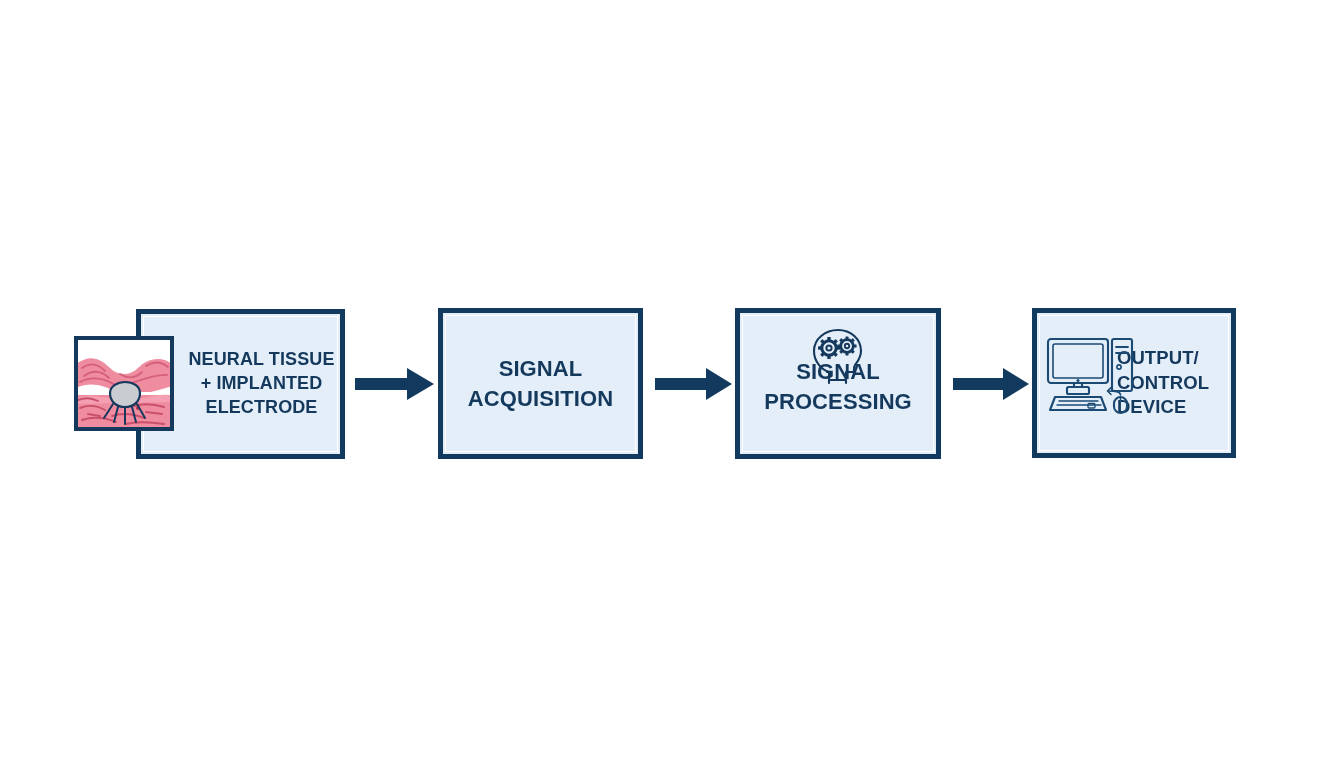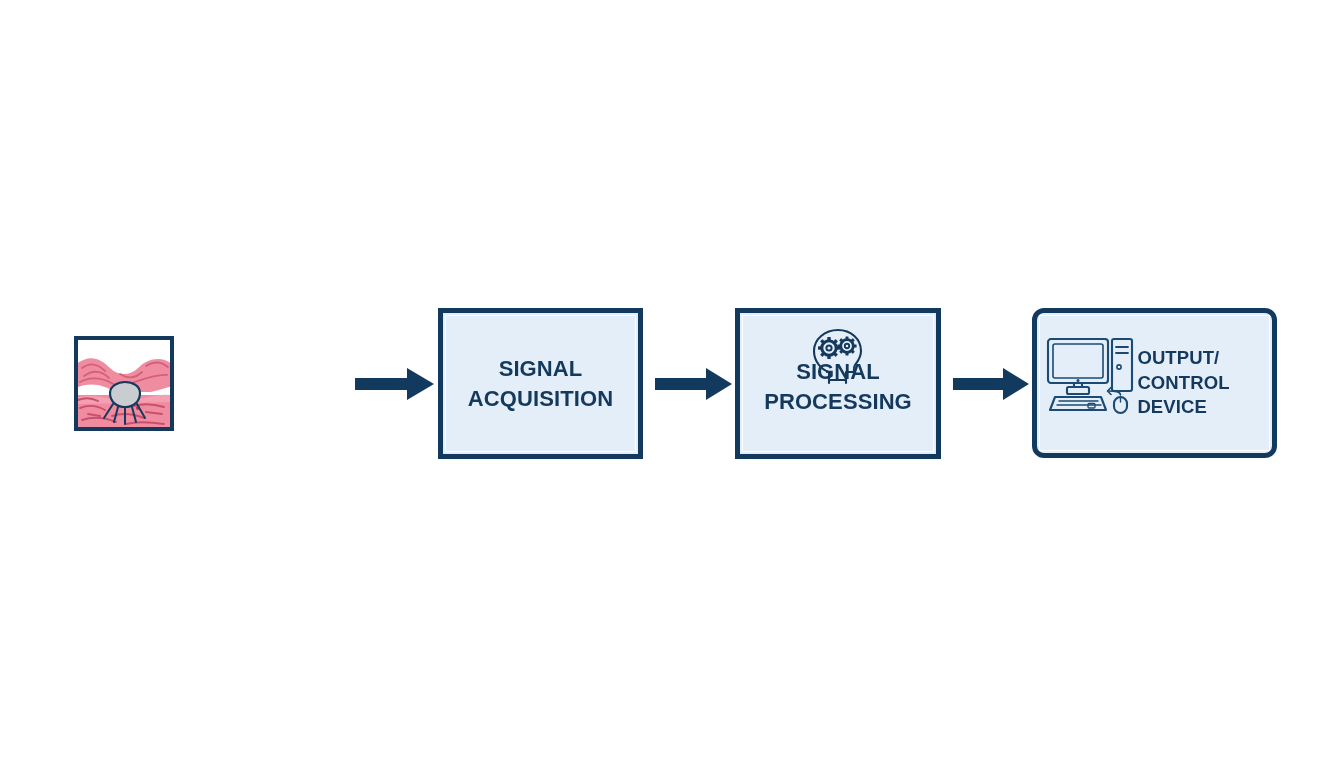--- a/index.html
+++ b/index.html
@@ -48,21 +48,21 @@
     content: "";
     position: absolute;
     left: 2px; top: 2px; right: 2px; bottom: 2px;
     border: 1px solid #ffffff;
     pointer-events: none;
   }
 
   #box-1 { left: 136px; top: 14px; width: 209px; height: 150px; }
   #box-2 { left: 438px; top: 13px; width: 205px; height: 151px; }
   #box-3 { left: 735px; top: 13px; width: 206px; height: 151px; }
-  #box-4 { left: 1032px; top: 13px; width: 245px; height: 150px; border-radius: 12px; }
+  #box-4 { left: 1032px; top: 13px; width: 204px; height: 150px; }
 
   .stage-label {
     position: relative;
     z-index: 2;
     color: #14395d;
     font-weight: bold;
     font-size: 22px;
     line-height: 1.33;
     text-align: center;
     letter-spacing: 0.1px;
@@ -117,20 +117,25 @@
     z-index: 4;
   }
 </style>
 </head>
 <body>
 
 <div id="canvas">
 
   <div class="flow-row">
 
+    <div class="stage-box" id="box-1">
+      <div class="stage-label">NEURAL TISSUE
++ IMPLANTED
+ELECTRODE</div>
+    </div>
 
     <svg class="icon-tissue" viewBox="0 0 104 99">
       <defs>
         <clipPath id="tissueClip">
           <rect x="4" y="4" width="96" height="91"></rect>
         </clipPath>
       </defs>
 
       <rect x="4" y="4" width="96" height="91" fill="#ffffff"></rect>
       <g clip-path="url(#tissueClip)">

